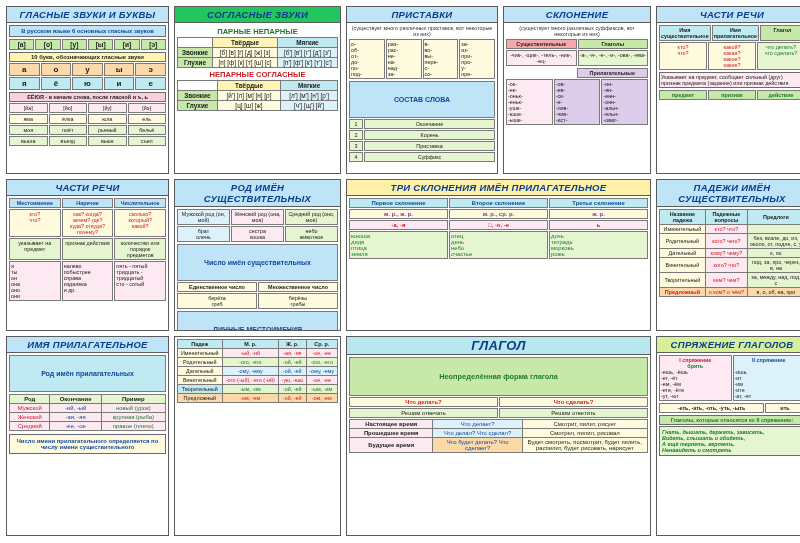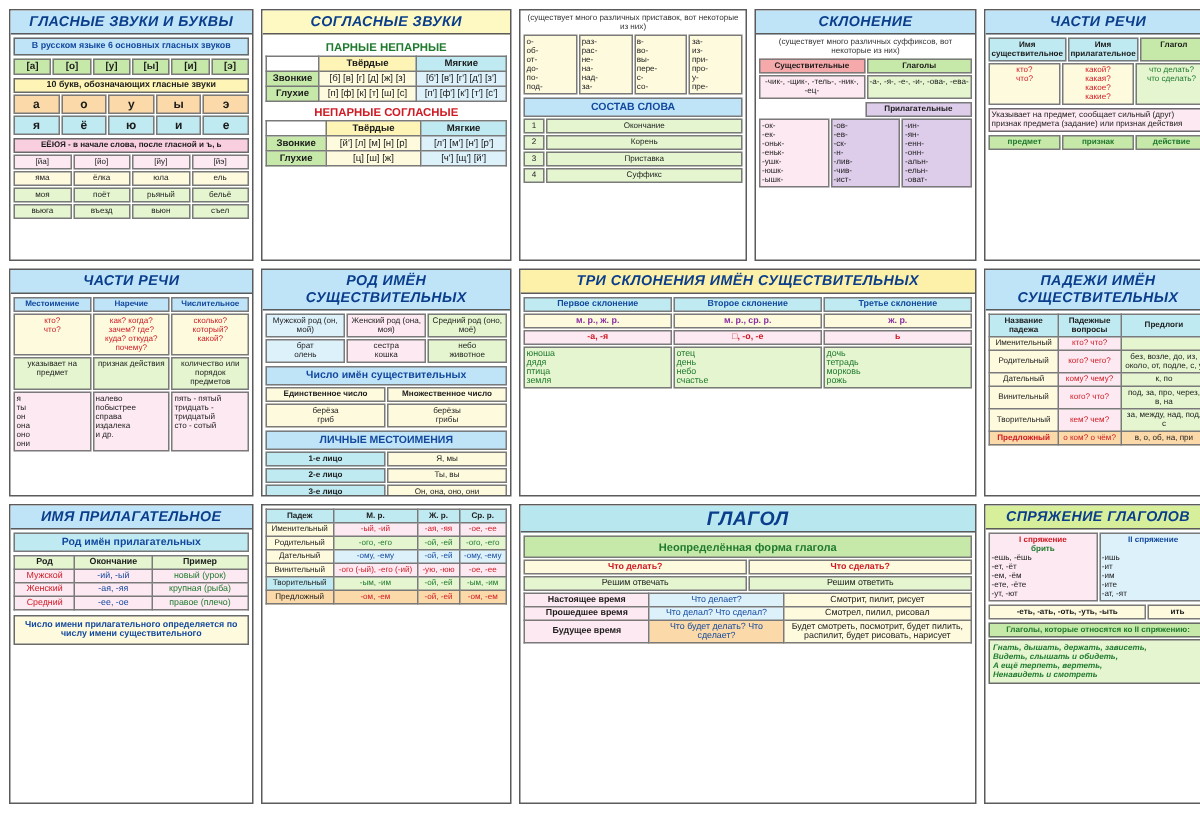--- a/index.html
+++ b/index.html
@@ -34,37 +34,37 @@
     text-align:center;
     font-weight:bold;
     color:#0a3e8c;
     font-size:9.5px;
     letter-spacing:.3px;
     padding:2px 1px;
     border-bottom:1px solid #5b5b5b;
     font-style:italic;
   }
   .t-blue { background:#bfe3f7; }
-  .t-green { background:#fef9c3; }
+  .t-green { background:#22c55e; }
   .t-yellow { background:#fdf0a8; }
   .t-cyan { background:#b9e7ef; }
   .t-lime { background:#d7ef9a; }
   .body { flex:1; padding:2px; font-size:6.6px; color:#1b1b1b; }
   .ctr { text-align:center; }
   .b { font-weight:bold; }
   .red { color:#cf1a24; }
   .blue { color:#12489e; }
   .green { color:#1f7a2e; }
   .purple { color:#8b2fa0; }
   .box { border:1px solid #6a6a6a; }
   table { border-collapse:collapse; width:100%; font-size:6.4px; }
   td, th { border:1px solid #7a7a7a; padding:1px 2px; text-align:center; font-weight:normal; }
   .hdr { font-weight:bold; }
   .sec-title { text-align:center; font-weight:bold; font-size:7.6px; color:#0a3e8c; margin:2px 0 1px; }
-  .bar { text-align:center; font-weight:bold; font-size:7px; padding:2px; }
+  .bar { text-align:center; font-weight:bold; font-size:7px; padding:14px; }
 
   
   .f-blue { background:#bfe3f7; }
   .f-lblue { background:#ddf1fb; }
   .f-green { background:#c6e9a9; }
   .f-lgreen { background:#e4f5cf; }
   .f-yellow { background:#fdf4b5; }
   .f-lyellow { background:#fefade; }
   .f-pink { background:#f9cfe0; }
   .f-lpink { background:#fde9f1; }
@@ -180,20 +180,21 @@
           <td class="f-green hdr">Глухие</td>
           <td class="f-lyellow">[ц] [ш] [ж]</td>
           <td class="f-lblue">[ч'] [щ'] [й']</td>
         </tr>
       </tbody>
           </table>
     </div>
   </div>
 
   <div class="card">
+    <div class="card-title t-blue">ПРИСТАВКИ</div>
     <div class="body">
       <div class="xs ctr" style="color:#333">(существует много различных приставок, вот некоторые из них)</div>
       <div class="row" style="margin-top:2px">
         <div class="cell f-lyellow xs" style="text-align:left">
           <div>о-</div>
           <div>об-</div>
           <div>от-</div>
           <div>до-</div>
           <div>по-</div>
           <div>под-</div>
@@ -426,21 +427,21 @@
         <div class="cell f-lyellow xs">Ты, вы</div>
       </div>
       <div class="row" style="margin-top:1px">
         <div class="cell f-cyan xs b">3-е лицо</div>
         <div class="cell f-lyellow xs">Он, она, оно, они</div>
       </div>
     </div>
   </div>
 
   <div class="card" style="grid-column: span 2;">
-    <div class="card-title t-yellow">ТРИ СКЛОНЕНИЯ ИМЁН СУЩЕСТВИТЕЛЬНЫХ</div>
+    <div class="card-title t-yellow">ТРИ СКЛОНЕНИЯ ИМЁН ПРИЛАГАТЕЛЬНОЕ</div>
     <div class="body">
       <div class="row">
         <div class="cell f-cyan sm b blue">Первое склонение</div>
         <div class="cell f-cyan sm b blue">Второе склонение</div>
         <div class="cell f-cyan sm b blue">Третье склонение</div>
       </div>
       <div class="row" style="margin-top:1px">
         <div class="cell f-lyellow sm b purple">м. р., ж. р.</div>
         <div class="cell f-lyellow sm b purple">м. р., ср. р.</div>
         <div class="cell f-lyellow sm b purple">ж. р.</div>

